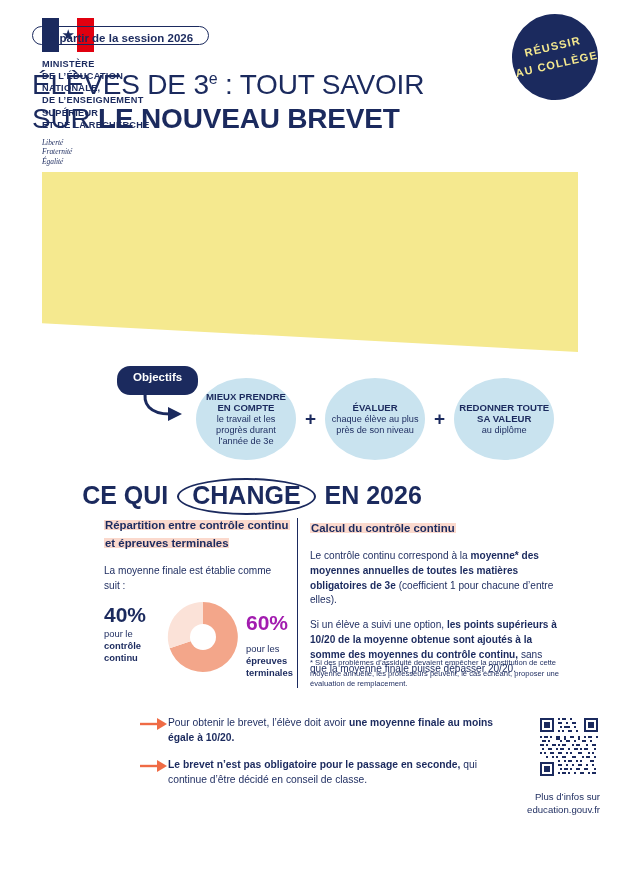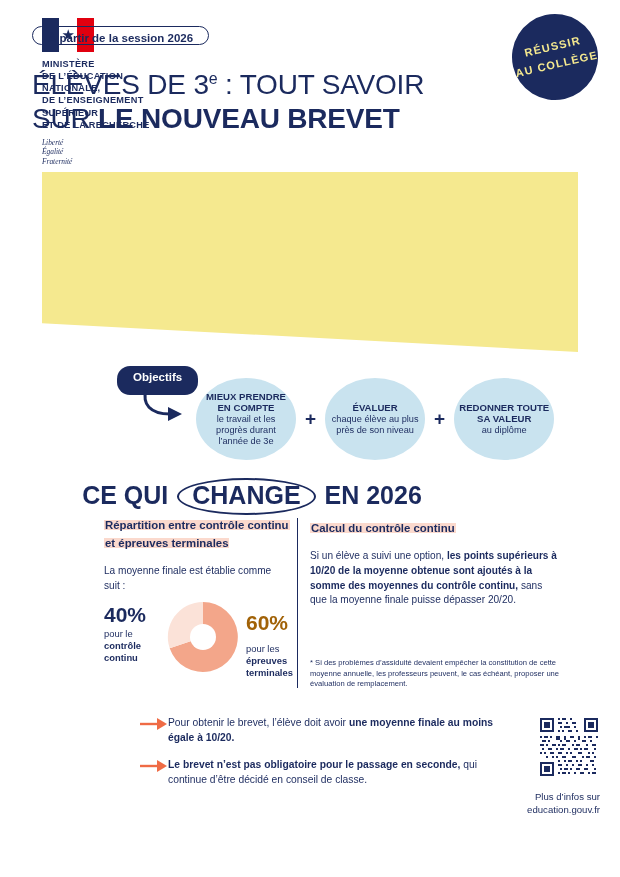--- a/index.html
+++ b/index.html
@@ -271,21 +271,21 @@
   .pct-right {
     position: absolute;
     left: 142px;
     top: 12px;
     width: 72px;
     text-align: left;
   }
   .pct-right .big {
     font-size: 21px;
     font-weight: bold;
-    color: #a16207;
+    color: #a21caf;
     line-height: 1;
   }
   .pct-right .sub {
     font-size: 9.4px;
     line-height: 1.3;
     margin-top: 10px;
     color: #1b2a5e;
   }
   .pct-right .sub b { font-weight: bold; }
 
@@ -356,22 +356,22 @@
   <div class="ministry-name">
     <div>MINISTÈRE</div>
     <div>DE L’ÉDUCATION</div>
     <div>NATIONALE,</div>
     <div>DE L’ENSEIGNEMENT</div>
     <div>SUPÉRIEUR</div>
     <div>ET DE LA RECHERCHE</div>
   </div>
   <div class="devise">
     <div>Liberté</div>
+    <div>Fraternité</div>
     <div>Égalité</div>
-    <div>Fraternité</div>
   </div>
 </div>
 
 <div class="hero"></div>
 <div class="badge-session">À partir de la session 2026</div>
 <div class="hero-title">
   <span><span>ÉLÈVES DE 3</span><sup>e</sup><span> : TOUT SAVOIR</span></span><br>
   <span>SUR </span><span class="strong">LE NOUVEAU BREVET</span>
 </div>
 <div class="stamp">
@@ -411,20 +411,21 @@
 <div class="col-left">
   <div><span class="col-head">Répartition entre contrôle continu et épreuves terminales</span></div>
   <div class="col-body">
     <p>La moyenne finale est établie comme suit :</p>
   </div>
 </div>
 
 <div class="col-right">
   <div><span class="col-head">Calcul du contrôle continu</span></div>
   <div class="col-body">
+    <p><span>Le contrôle continu correspond à la </span><b>moyenne* des moyennes annuelles de toutes les matières obligatoires de 3e</b><span> (coefficient 1 pour chacune d’entre elles).</span></p>
     <p><span>Si un élève a suivi une option, </span><b>les points supérieurs à 10/20 de la moyenne obtenue sont ajoutés à la somme des moyennes du contrôle continu,</b><span> sans que la moyenne finale puisse dépasser 20/20.</span></p>
   </div>
 </div>
 
 <div class="footnote">* Si des problèmes d’assiduité devaient empêcher la constitution de cette moyenne annuelle, les professeurs peuvent, le cas échéant, proposer une évaluation de remplacement.</div>
 
 <div class="donut-wrap">
   <div class="pct-left">
     <div class="big">40%</div>
     <div class="sub"><span>pour le </span><b>contrôle continu</b></div>

